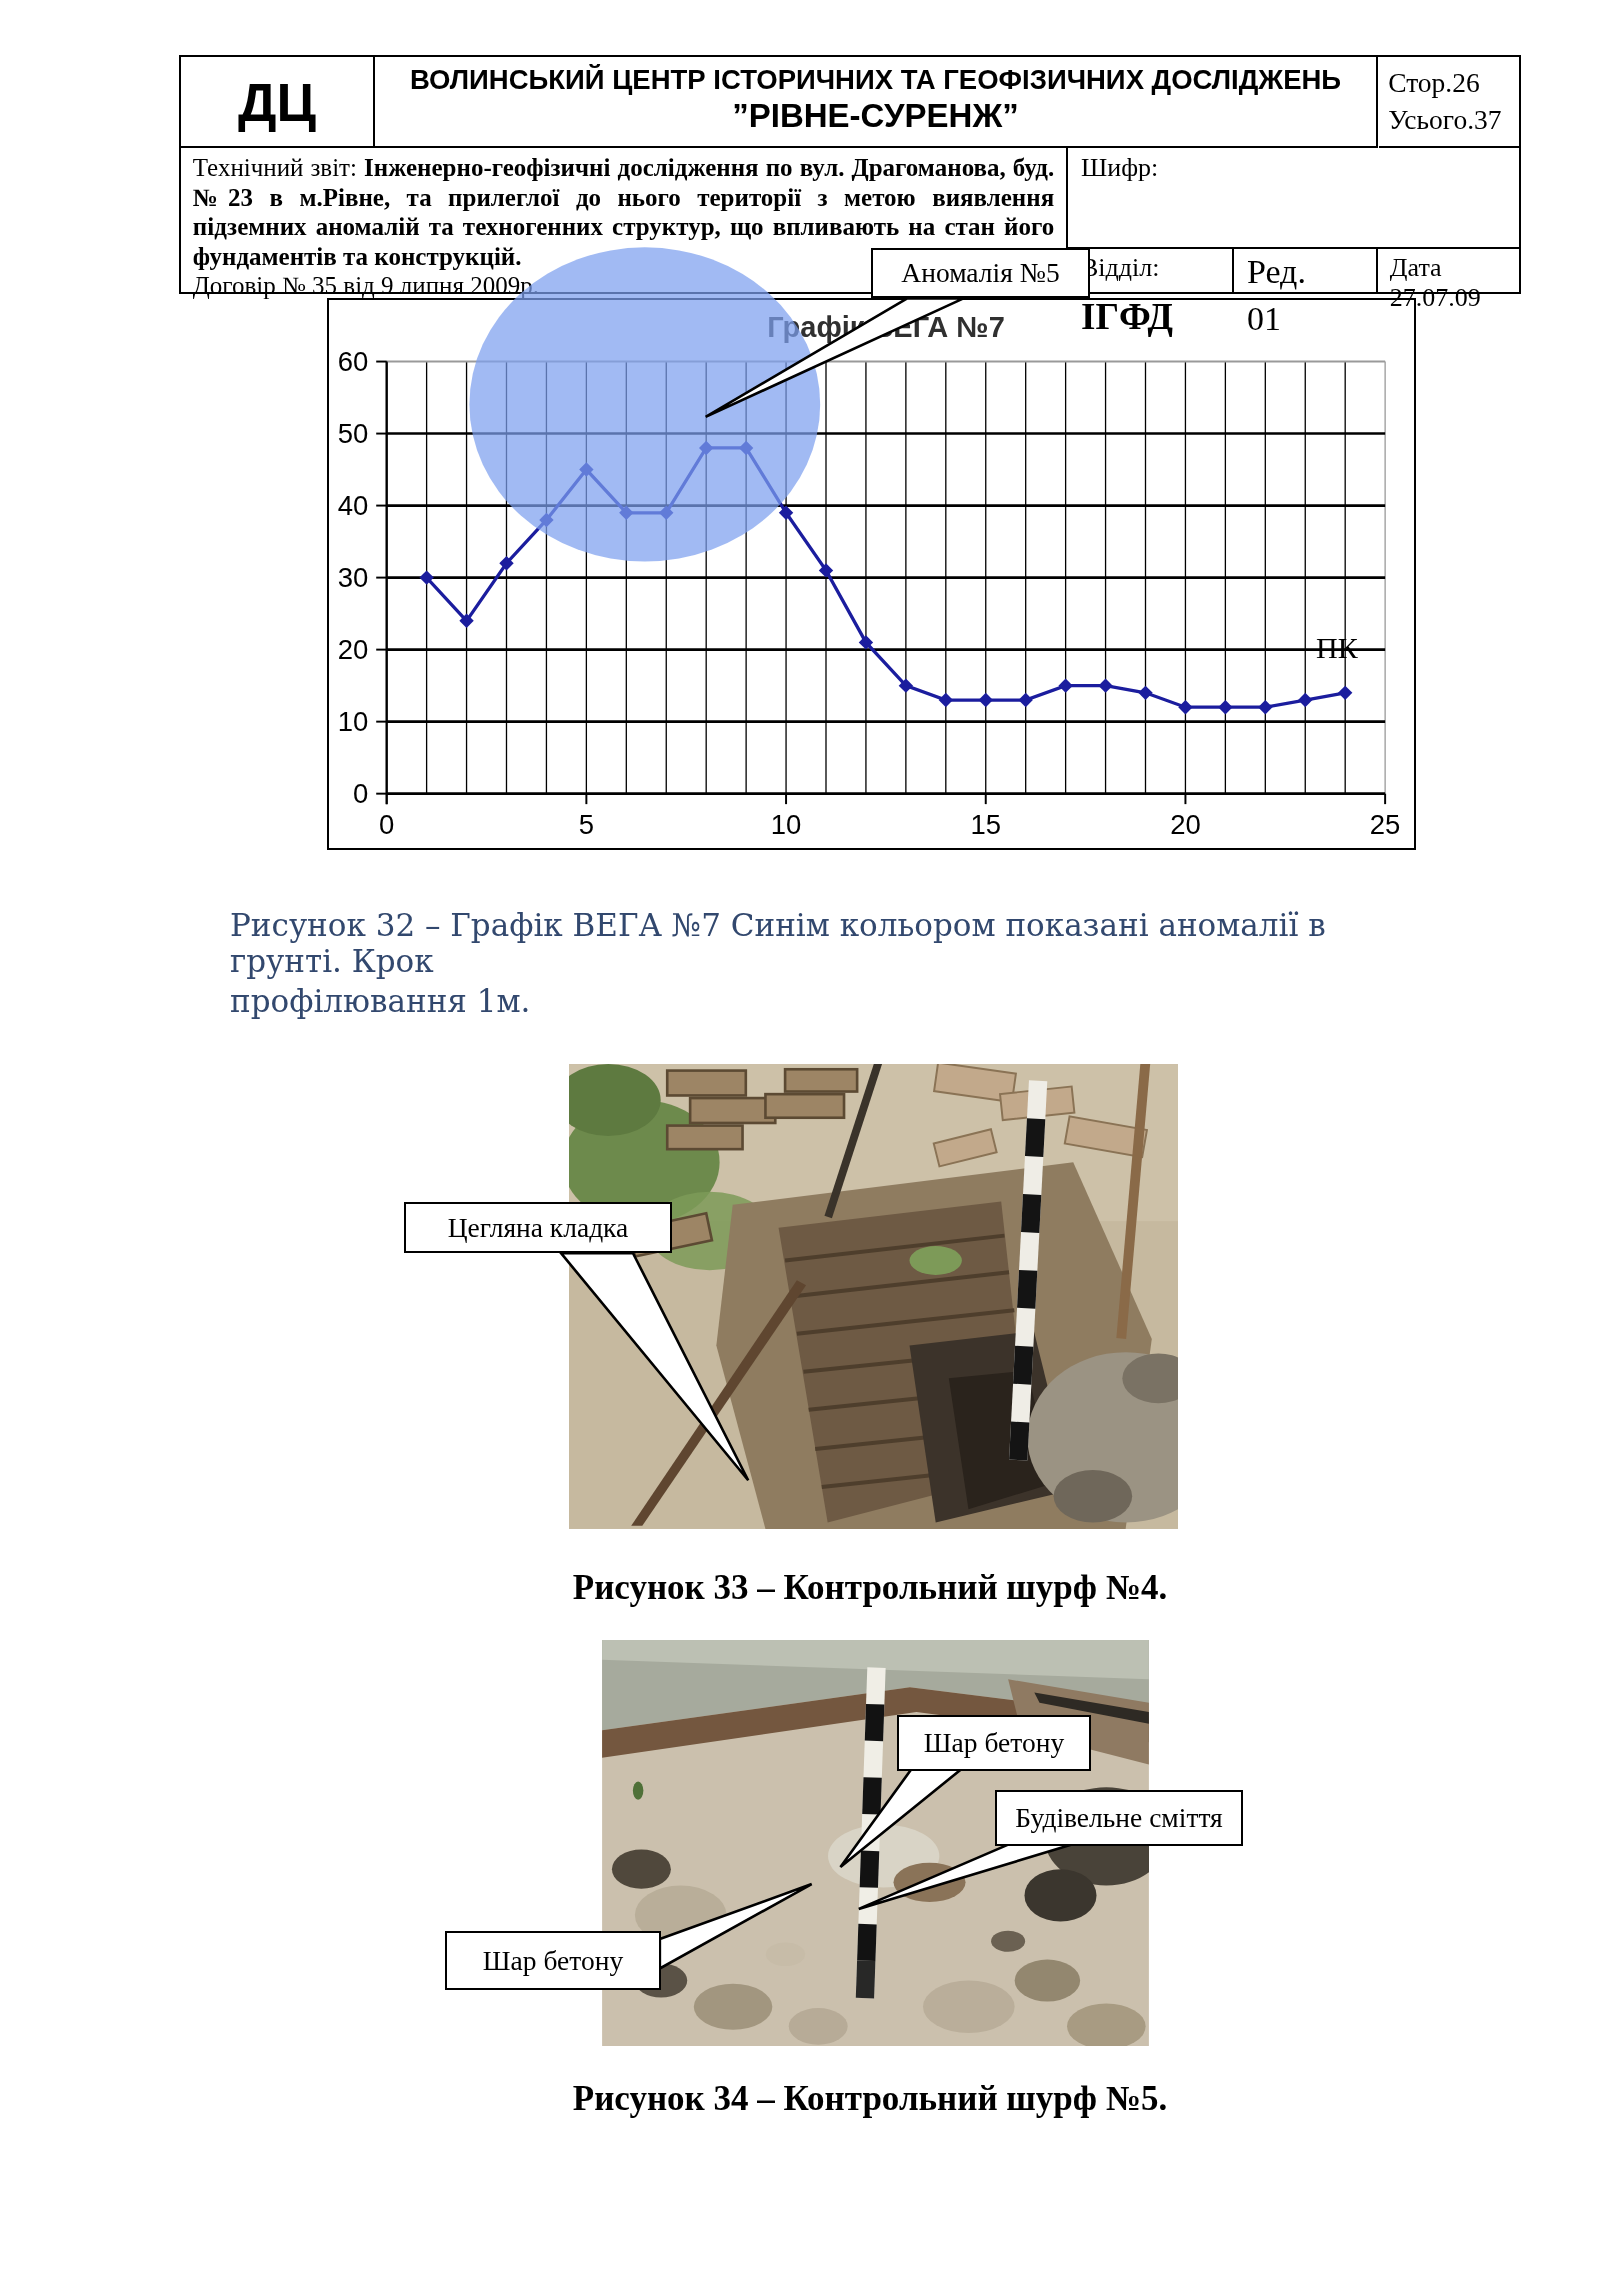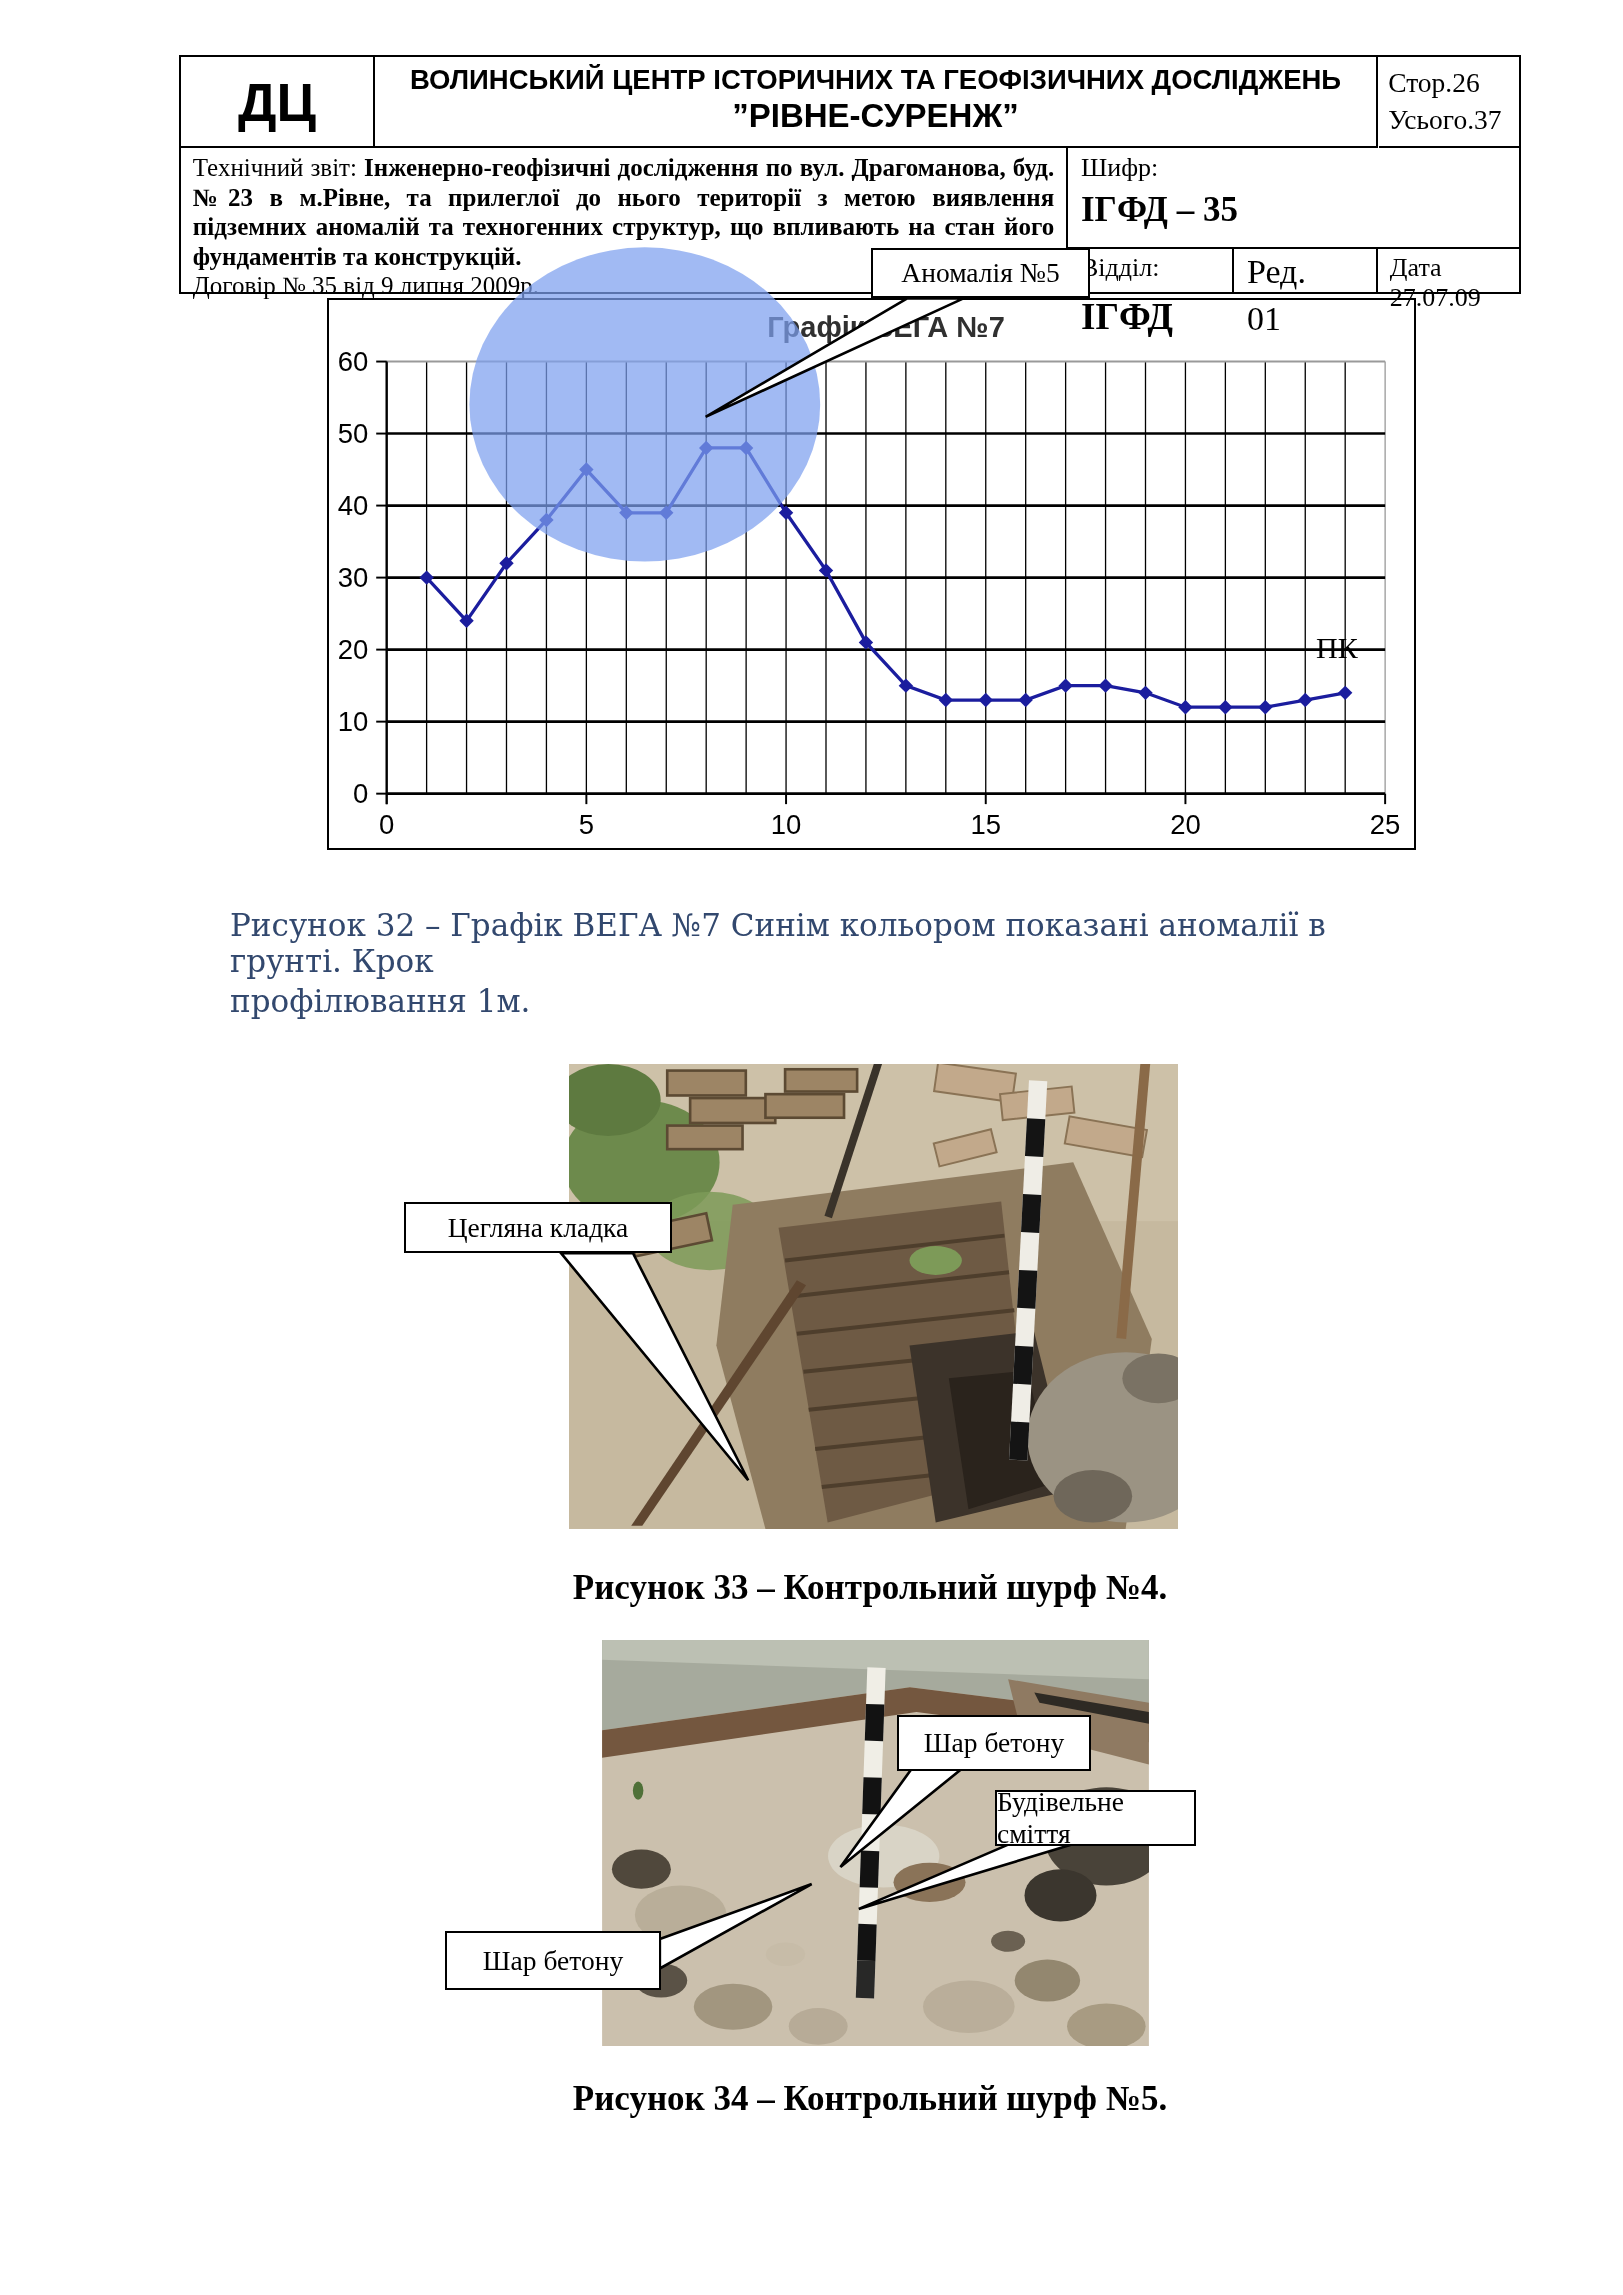--- a/index.html
+++ b/index.html
@@ -64,21 +64,20 @@
   <div class="hcell c-pages">
     <div>Стор.26</div>
     <div>Усього.37</div>
   </div>
   <div class="hcell c-report">
     <div><span>Технічний звіт: </span><b>Інженерно-геофізичні дослідження по вул. Драгоманова, буд. №23 в м.Рівне, та прилеглої до нього території з метою виявлення підземних аномалій та техногенних структур, що впливають на стан його фундаментів та конструкцій.</b></div>
     <div class="contract">Договір № 35 від 9 липня 2009р.</div>
   </div>
   <div class="hcell c-cipher">
     <div>Шифр:</div>
-    <div class="val">ІГФД – 35</div>
   </div>
   <div class="hcell c-dept">
     <div>Відділ:</div>
     <div class="val">ІГФД</div>
   </div>
   <div class="hcell c-rev">
     <div>Ред.</div>
     <div class="val">01</div>
   </div>
   <div class="hcell c-date">
@@ -275,15 +274,15 @@
   <polygon points="1386,456 1078,637 1472,456" fill="#ffffff" stroke="#000" stroke-width="4"></polygon>
   <polygon points="857,1915 1143,2262 967,1915" fill="#ffffff" stroke="#000" stroke-width="4"></polygon>
   <polygon points="1392,2704 1284,2853 1468,2704" fill="#ffffff" stroke="#000" stroke-width="4"></polygon>
   <polygon points="1542,2818 1312,2917 1640,2818" fill="#ffffff" stroke="#000" stroke-width="4"></polygon>
   <polygon points="1008,2963 1240,2879 1008,3008" fill="#ffffff" stroke="#000" stroke-width="4"></polygon>
 </svg>
 
 <div class="abs callout" style="left:871px;top:248px;width:219px;height:50px;">Аномалія №5</div>
 <div class="abs callout b3" style="left:404px;top:1202px;width:268px;height:51px;">Цегляна кладка</div>
 <div class="abs callout b3" style="left:897px;top:1715px;width:194px;height:56px;">Шар бетону</div>
-<div class="abs callout b3" style="left:995px;top:1790px;width:201px;height:56px;">Будівельне сміття</div>
+<div class="abs callout b3" style="left:995px;top:1790px;width:248px;height:56px;">Будівельне сміття</div>
 <div class="abs callout b3" style="left:445px;top:1931px;width:216px;height:59px;">Шар бетону</div>
 
 
 </body></html>

